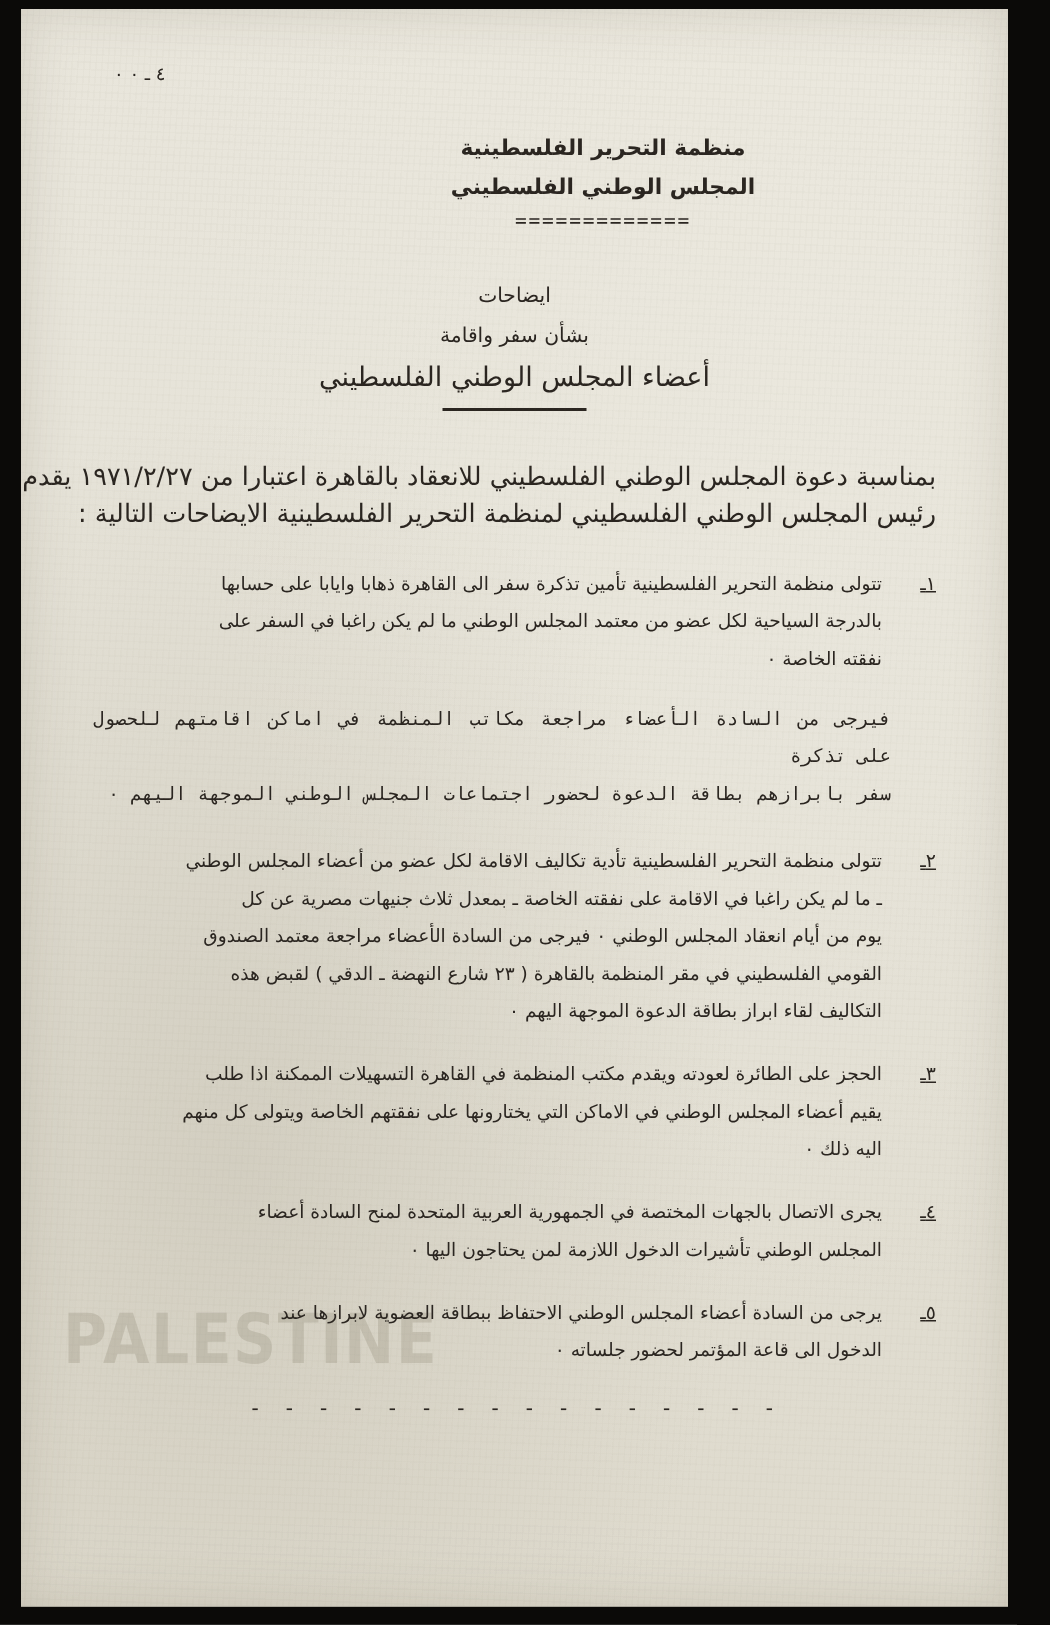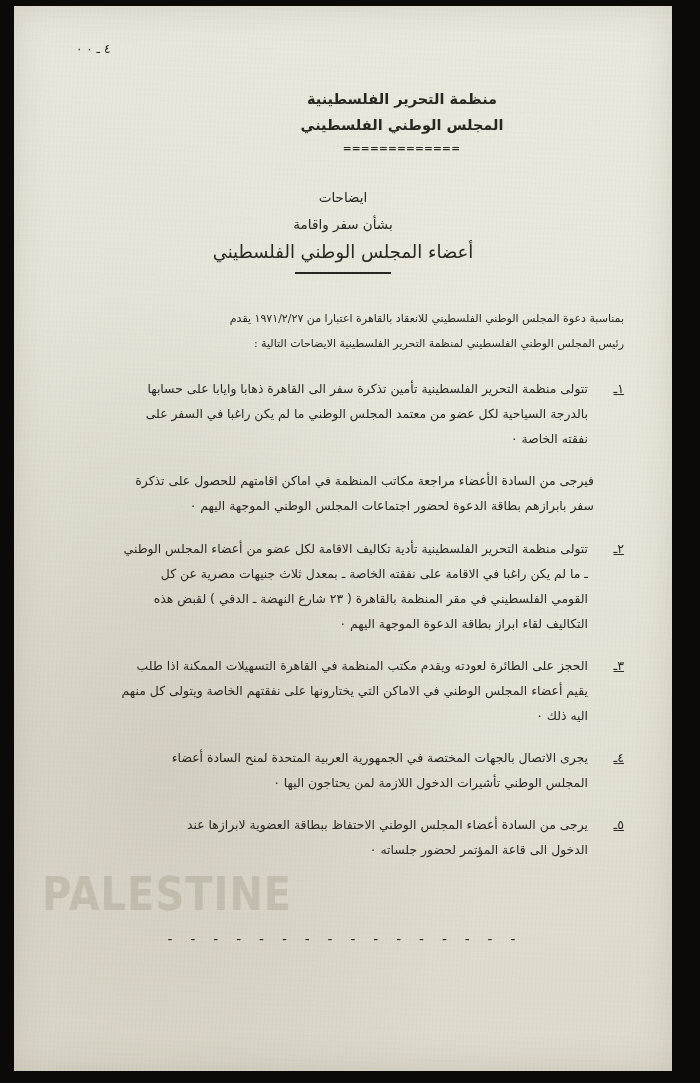--- a/index.html
+++ b/index.html
@@ -147,21 +147,21 @@
 
   
   .body-area {
     position: absolute;
     top: 300px;
     right: 48px;
     left: 48px;
   }
 
   .intro {
-    font-size: 11px;
+    font-size: 17px;
     line-height: 25px;
     text-align: justify;
     letter-spacing: 0.2px;
     margin-bottom: 20px;
   }
   .intro .ln { display: block; white-space: nowrap; }
   .intro .ln2 { padding-right: 0; }
 
   .item {
     display: flex;
@@ -188,20 +188,21 @@
   }
   .item-body .ln { display: block; }
 
   .sub-para {
     font-size: 12.4px;
     line-height: 25px;
     text-align: justify;
     letter-spacing: 0.15px;
     margin: 0 0 18px 0;
     padding-right: 30px;
+    font-family: Liberation Mono, monospace;
   }
   .sub-para .ln { display: block; }
 
   
   .closing-rule {
     position: absolute;
     left: 0;
     right: 0;
     top: 925px;
     text-align: center;
@@ -255,20 +256,21 @@
         <div class="sub-para tw">
           <span class="ln">فيرجى من السادة الأعضاء مراجعة مكاتب المنظمة في اماكن اقامتهم للحصول على تذكرة</span>
           <span class="ln">سفر بابرازهم بطاقة الدعوة لحضور اجتماعات المجلس الوطني الموجهة اليهم ٠</span>
         </div>
 
         <div class="item">
           <div class="item-num tw">٢ـ</div>
           <div class="item-body tw">
             <span class="ln">تتولى منظمة التحرير الفلسطينية تأدية تكاليف الاقامة لكل عضو من أعضاء المجلس الوطني</span>
             <span class="ln">ـ ما لم يكن راغبا في الاقامة على نفقته الخاصة ـ بمعدل ثلاث جنيهات مصرية عن كل</span>
+            <span class="ln">يوم من أيام انعقاد المجلس الوطني ٠ فيرجى من السادة الأعضاء مراجعة معتمد الصندوق</span>
             <span class="ln">القومي الفلسطيني في مقر المنظمة بالقاهرة ( ٢٣ شارع النهضة ـ الدقي ) لقبض هذه</span>
             <span class="ln">التكاليف لقاء ابراز بطاقة الدعوة الموجهة اليهم ٠</span>
           </div>
         </div>
 
         <div class="item">
           <div class="item-num tw">٣ـ</div>
           <div class="item-body tw">
             <span class="ln">الحجز على الطائرة لعودته ويقدم مكتب المنظمة في القاهرة التسهيلات الممكنة اذا طلب</span>
             <span class="ln">يقيم أعضاء المجلس الوطني في الاماكن التي يختارونها على نفقتهم الخاصة ويتولى كل منهم</span>

